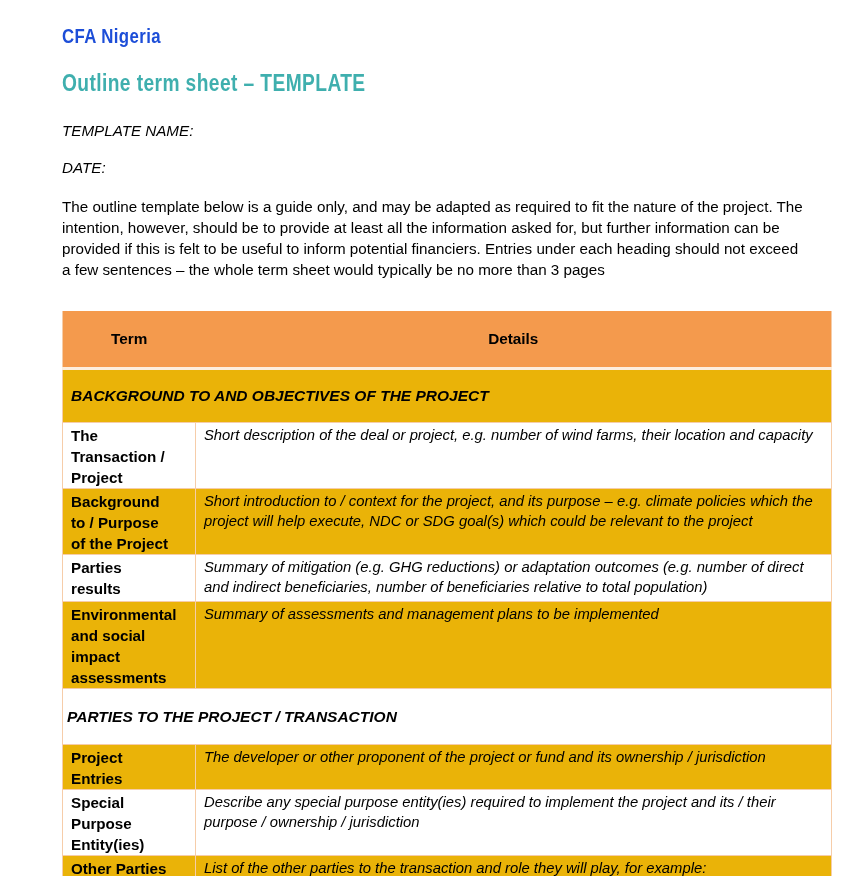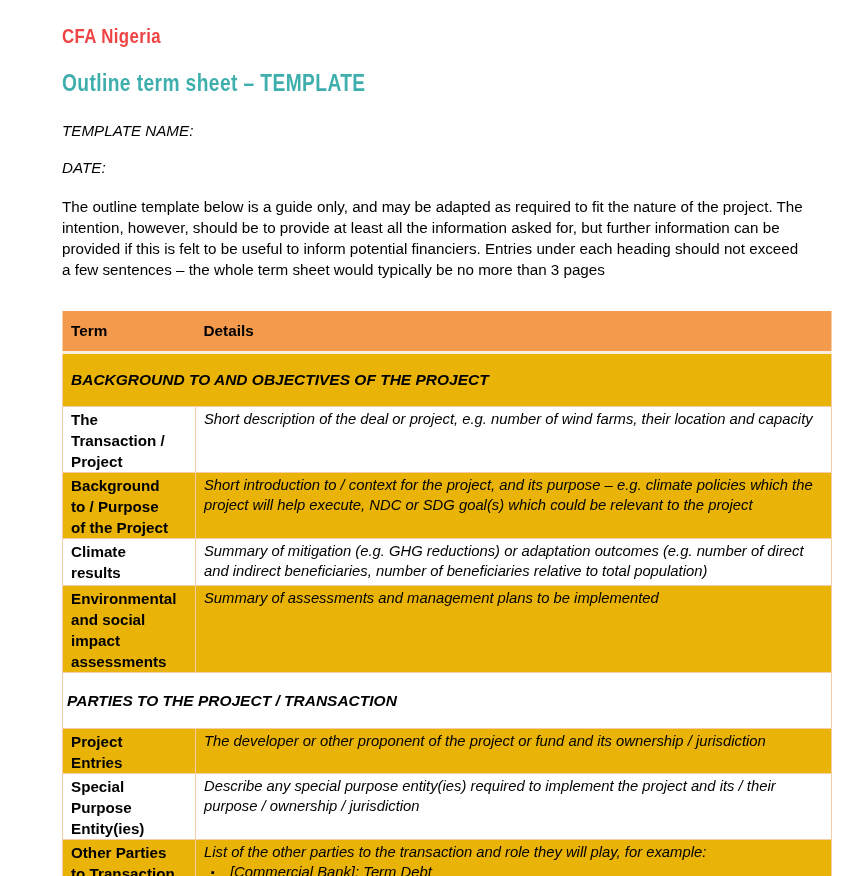--- a/index.html
+++ b/index.html
@@ -12,21 +12,21 @@
     height: 876px;
     overflow: hidden;
     font-family: "Liberation Sans", sans-serif;
     color: #000000;
   }
   .page {
     padding: 24px 30px 0 62px;
   }
   
   .doc-title {
-    color: #ef4444;
+    color: #1d4ed8;
     font-weight: bold;
     font-size: 21px;
     line-height: 24px;
     margin: 0;
   }
   .doc-subtitle {
     color: #3fafae;
     font-weight: bold;
     font-size: 24px;
     line-height: 28px;
@@ -58,25 +58,25 @@
     border-collapse: collapse;
     table-layout: fixed;
     width: 770px;
     margin-top: 31px;
     border-left: 1px solid #f6cda9;
     border-right: 1px solid #f6cda9;
   }
   col.col-term { width: 133px; }
   thead th {
     background: #f49a4d;
-    text-align: left;
+    text-align: center;
     font-size: 15.3px;
     font-weight: bold;
     height: 24px;
-    padding: 8px 8px;
+    padding: 16px 8px;
     vertical-align: middle;
   }
   thead tr { border-bottom: 3px solid #fdeede; }
   tbody td {
     vertical-align: top;
     border-bottom: 1px solid #f6cda9;
   }
   tr.peach { background: #eab308; }
   tr.white { background: #ffffff; }
   td.term-cell {
@@ -154,21 +154,21 @@
         <td class="term-cell">The Transaction / Project</td>
         <td class="details-cell">Short description of the deal or project, e.g. number of wind farms, their location and capacity</td>
       </tr>
 
       <tr class="peach">
         <td class="term-cell">Background to / Purpose of the Project</td>
         <td class="details-cell">Short introduction to / context for the project, and its purpose – e.g. climate policies which the project will help execute, NDC or SDG goal(s) which could be relevant to the project</td>
       </tr>
 
       <tr class="white">
-        <td class="term-cell">Climate results</td>
+        <td class="term-cell">Parties results</td>
         <td class="details-cell">Summary of mitigation (e.g. GHG reductions) or adaptation outcomes (e.g. number of direct and indirect beneficiaries, number of beneficiaries relative to total population)</td>
       </tr>
 
       <tr class="peach">
         <td class="term-cell">Environmental and social impact assessments</td>
         <td class="details-cell">Summary of assessments and management plans to be implemented</td>
       </tr>
 
       <tr class="white tall-section">
         <td class="section-cell" colspan="2">PARTIES TO THE PROJECT / TRANSACTION</td>

